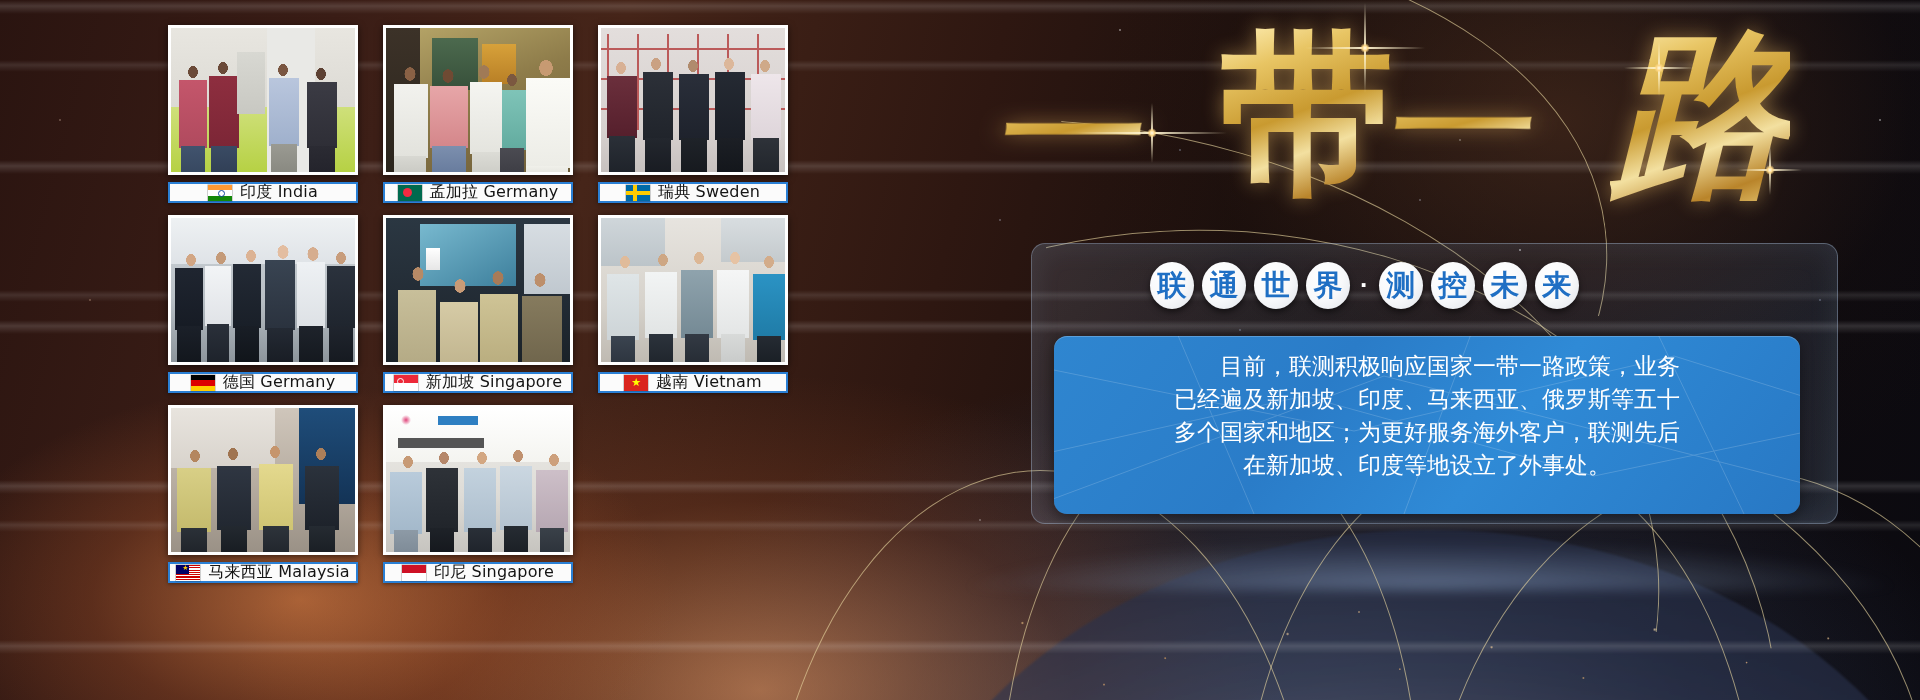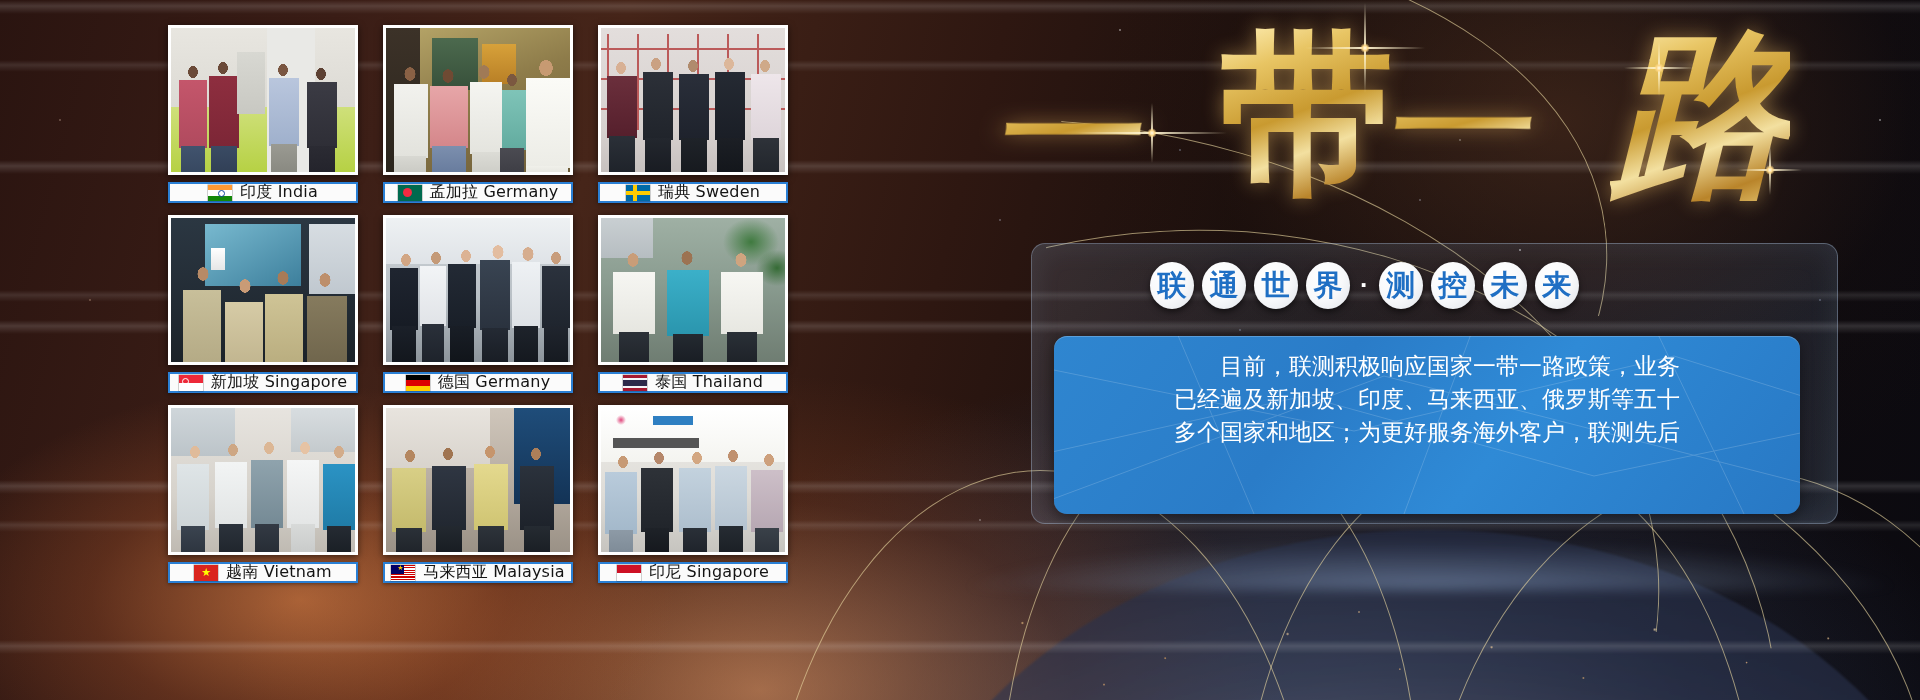--- a/index.html
+++ b/index.html
@@ -341,45 +341,20 @@
             linear-gradient(transparent 110px,#2e3239 110px,#20242a 150px,transparent 150px) 152px 0/26px 150px no-repeat;"></div>
       </div>
       <div class="label">
         <span class="flag fl-se"></span>
         <span class="txt">瑞典 Sweden</span>
       </div>
     </div>
 
     <div class="cell">
       <div class="photo">
-        <div class="ph-inner" style="background:linear-gradient(#2b3742,#222b34 60%,#1b2228)"></div>
-        <div class="ph-inner" style="background:
-            linear-gradient(150deg,#78b9cf,#3d7f9c) 34px 6px/96px 62px no-repeat,
-            linear-gradient(#d7dde2,#c0c8cf) 138px 6px/48px 70px no-repeat;"></div>
-        <div class="ph-inner" style="background:
-            linear-gradient(#fff,#e6e6e6) 40px 30px/14px 22px no-repeat;"></div>
-        <div class="ph-inner" style="background:
-            radial-gradient(9px 11px at 32px 56px,#b78a66 60%,transparent 62%),
-            radial-gradient(9px 11px at 74px 68px,#c99b76 60%,transparent 62%),
-            radial-gradient(9px 11px at 112px 60px,#a87b58 60%,transparent 62%),
-            radial-gradient(9px 11px at 154px 62px,#bd8f6b 60%,transparent 62%);"></div>
-        <div class="ph-inner" style="background:
-            linear-gradient(transparent 72px,#c8bf9a 72px,#b3a984 150px,transparent 150px) 12px 0/38px 150px no-repeat,
-            linear-gradient(transparent 84px,#d6cba6 84px,#c0b48e 150px,transparent 150px) 54px 0/38px 150px no-repeat,
-            linear-gradient(transparent 76px,#cfc496 76px,#b8ac7e 150px,transparent 150px) 94px 0/38px 150px no-repeat,
-            linear-gradient(transparent 78px,#867b5e 78px,#6e644b 150px,transparent 150px) 136px 0/40px 150px no-repeat;"></div>
-      </div>
-      <div class="label">
-        <span class="flag fl-sg"></span>
-        <span class="txt">新加坡 Singapore</span>
-      </div>
-    </div>
-
-    <div class="cell">
-      <div class="photo">
         <div class="ph-inner" style="background:linear-gradient(#cfd4d8,#b9c0c6 55%,#8d959c)"></div>
         <div class="ph-inner" style="background:
             linear-gradient(#eef1f3,#dfe3e7) 0 0/190px 46px no-repeat,
             linear-gradient(#2a6fb5,#1f5a96) 104px 8px/30px 12px no-repeat;"></div>
         <div class="ph-inner" style="background:
             radial-gradient(8px 10px at 20px 42px,#d2a684 60%,transparent 62%),
             radial-gradient(8px 10px at 50px 40px,#c49a78 60%,transparent 62%),
             radial-gradient(8px 10px at 80px 38px,#dcb394 60%,transparent 62%),
             radial-gradient(9px 11px at 112px 34px,#e3bda0 60%,transparent 62%),
             radial-gradient(9px 11px at 142px 36px,#d6ad8e 60%,transparent 62%),
@@ -400,43 +375,43 @@
             linear-gradient(transparent 108px,#20252e 108px,#14181e 150px,transparent 150px) 158px 0/24px 150px no-repeat;"></div>
       </div>
       <div class="label">
         <span class="flag fl-de"></span>
         <span class="txt">德国 Germany</span>
       </div>
     </div>
 
     <div class="cell">
       <div class="photo">
-        <div class="ph-inner" style="background:linear-gradient(#9fb0a4,#8a9c90 45%,#6f7d72)"></div>
-        <div class="ph-inner" style="background:
-            radial-gradient(ellipse 40px 34px at 150px 24px,#3f7a3f,transparent 70%),
-            radial-gradient(ellipse 30px 26px at 176px 50px,#356b35,transparent 70%),
-            linear-gradient(#c9cfd2,#b6bdc1) 0 0/52px 40px no-repeat;"></div>
-        <div class="ph-inner" style="background:
-            radial-gradient(9px 11px at 32px 42px,#c99d78 60%,transparent 62%),
-            radial-gradient(9px 11px at 86px 40px,#9c7352 60%,transparent 62%),
-            radial-gradient(9px 11px at 140px 42px,#cfa47f 60%,transparent 62%);"></div>
-        <div class="ph-inner" style="background:
-            linear-gradient(transparent 54px,#f6f6f2 54px,#e6e6e0 116px,transparent 116px) 12px 0/42px 150px no-repeat,
-            linear-gradient(transparent 52px,#3bb0c9 52px,#2a95ad 118px,transparent 118px) 66px 0/42px 150px no-repeat,
-            linear-gradient(transparent 54px,#f7f7f3 54px,#e7e7e1 116px,transparent 116px) 120px 0/42px 150px no-repeat;"></div>
-        <div class="ph-inner" style="background:
-            linear-gradient(transparent 114px,#2c3138 114px,#1e2228 150px,transparent 150px) 18px 0/30px 150px no-repeat,
-            linear-gradient(transparent 116px,#242a31 116px,#171b21 150px,transparent 150px) 72px 0/30px 150px no-repeat,
-            linear-gradient(transparent 114px,#2a3037 114px,#1c2026 150px,transparent 150px) 126px 0/30px 150px no-repeat;"></div>
-      </div>
-      <div class="label">
-        <span class="flag fl-th"></span>
-        <span class="txt">泰国 Thailand</span>
-      </div>
-    </div>
+        <div class="ph-inner" style="background:linear-gradient(#2b3742,#222b34 60%,#1b2228)"></div>
+        <div class="ph-inner" style="background:
+            linear-gradient(150deg,#78b9cf,#3d7f9c) 34px 6px/96px 62px no-repeat,
+            linear-gradient(#d7dde2,#c0c8cf) 138px 6px/48px 70px no-repeat;"></div>
+        <div class="ph-inner" style="background:
+            linear-gradient(#fff,#e6e6e6) 40px 30px/14px 22px no-repeat;"></div>
+        <div class="ph-inner" style="background:
+            radial-gradient(9px 11px at 32px 56px,#b78a66 60%,transparent 62%),
+            radial-gradient(9px 11px at 74px 68px,#c99b76 60%,transparent 62%),
+            radial-gradient(9px 11px at 112px 60px,#a87b58 60%,transparent 62%),
+            radial-gradient(9px 11px at 154px 62px,#bd8f6b 60%,transparent 62%);"></div>
+        <div class="ph-inner" style="background:
+            linear-gradient(transparent 72px,#c8bf9a 72px,#b3a984 150px,transparent 150px) 12px 0/38px 150px no-repeat,
+            linear-gradient(transparent 84px,#d6cba6 84px,#c0b48e 150px,transparent 150px) 54px 0/38px 150px no-repeat,
+            linear-gradient(transparent 76px,#cfc496 76px,#b8ac7e 150px,transparent 150px) 94px 0/38px 150px no-repeat,
+            linear-gradient(transparent 78px,#867b5e 78px,#6e644b 150px,transparent 150px) 136px 0/40px 150px no-repeat;"></div>
+      </div>
+      <div class="label">
+        <span class="flag fl-sg"></span>
+        <span class="txt">新加坡 Singapore</span>
+      </div>
+    </div>
+
 
     <div class="cell">
       <div class="photo">
         <div class="ph-inner" style="background:linear-gradient(#e7e4df,#d6d2cb 60%,#bfbab2)"></div>
         <div class="ph-inner" style="background:
             linear-gradient(#cfd6da,#bcc4c9) 0 0/64px 48px no-repeat,
             linear-gradient(#d8dde0,#c4cacd) 120px 0/70px 44px no-repeat;"></div>
         <div class="ph-inner" style="background:
             radial-gradient(8px 10px at 24px 44px,#e0bb9a 60%,transparent 62%),
             radial-gradient(8px 10px at 62px 42px,#cea784 60%,transparent 62%),
@@ -591,16 +566,17 @@
         <path d="M120 -10 L200 178"></path>
         <path d="M420 -10 L350 178"></path>
         <path d="M600 -10 L690 178"></path>
         <path d="M-20 170 L330 40 L760 150"></path>
       </g>
     </svg>
     <div id="para-text">
       <span class="ln i">目前，联测积极响应国家一带一路政策，业务</span>
       <span class="ln">已经遍及新加坡、印度、马来西亚、俄罗斯等五十</span>
       <span class="ln">多个国家和地区；为更好服务海外客户，联测先后</span>
+      <span class="ln">在新加坡、印度等地设立了外事处。</span>
     </div>
   </div>
 
 </div>
 
 </body></html>

